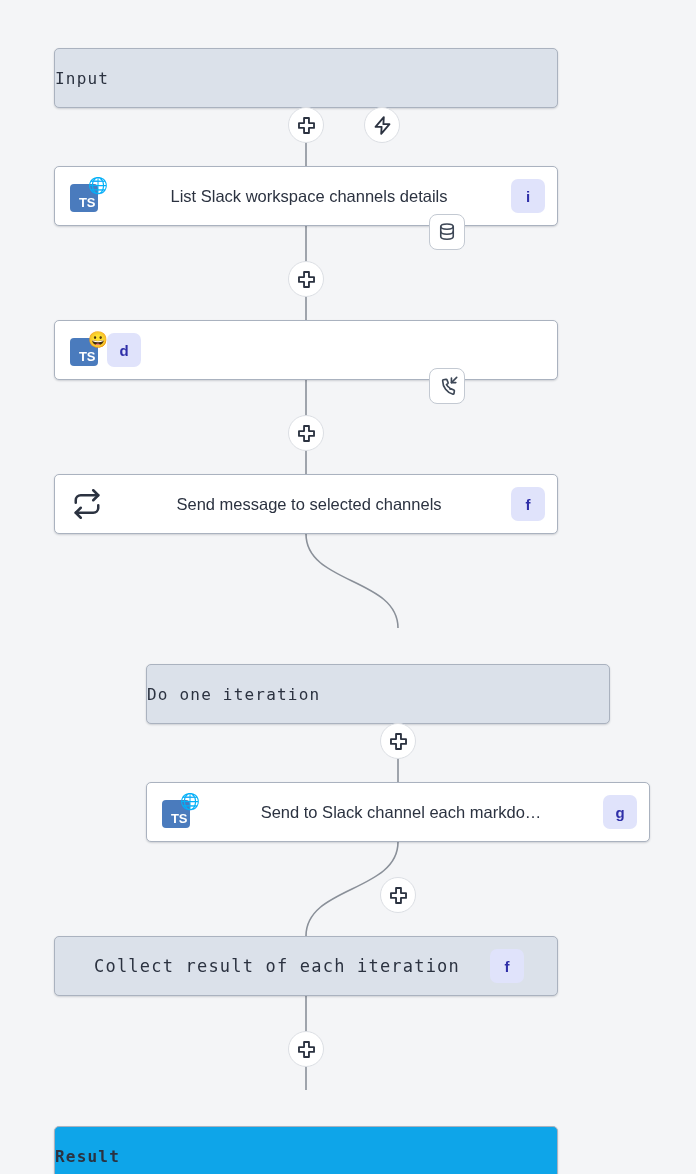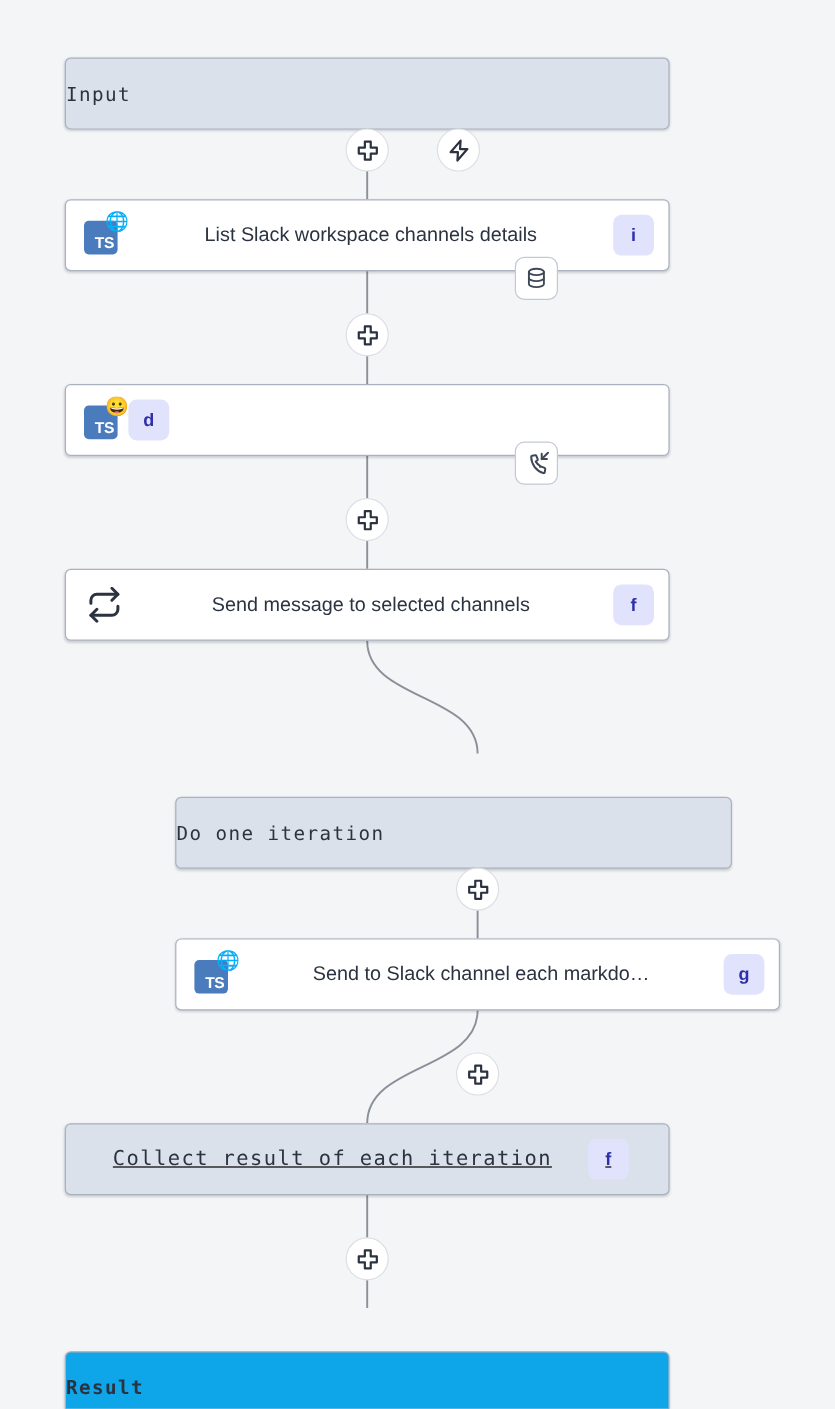--- a/index.html
+++ b/index.html
@@ -60,21 +60,20 @@
     background: #ffffff;
     padding: 0 12px;
     gap: 0;
   }
 
   .node.mono-step {
     background: #dbe1ea;
     padding: 0 12px;
     justify-content: center;
     gap: 24px;
-    text-decoration: underline;
   }
 
   .node.mono-step .step-label {
     font-family: "DejaVu Sans Mono", "Liberation Mono", monospace;
     font-size: 17px;
     letter-spacing: 1.2px;
     color: #2b3240;
     text-align: center;
     flex: 0 1 auto;
     white-space: nowrap;

